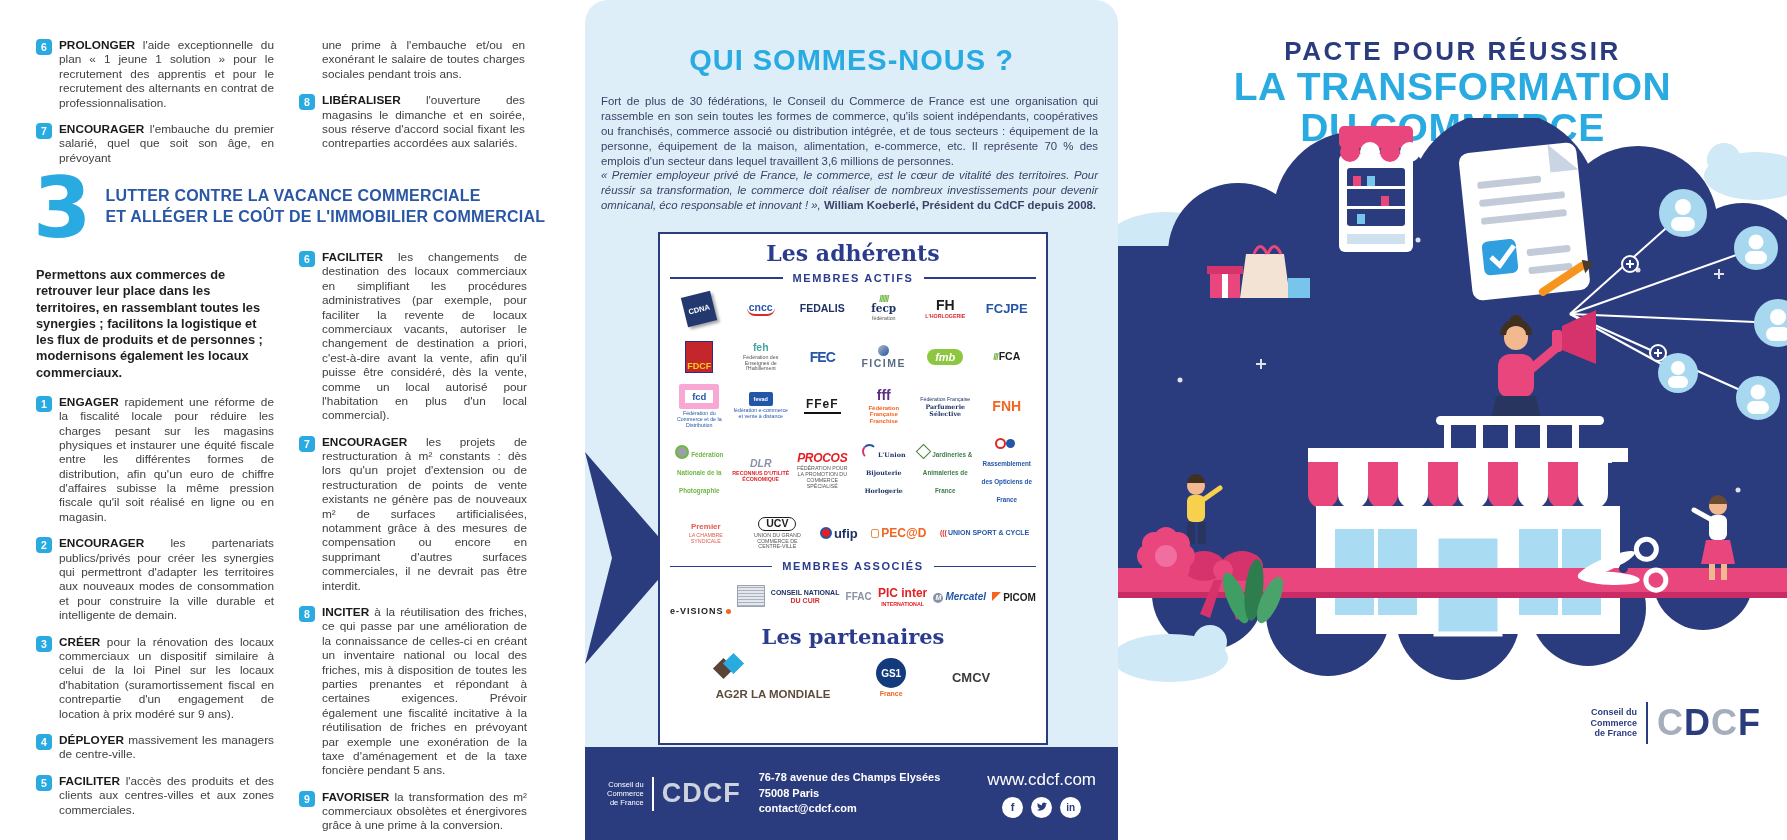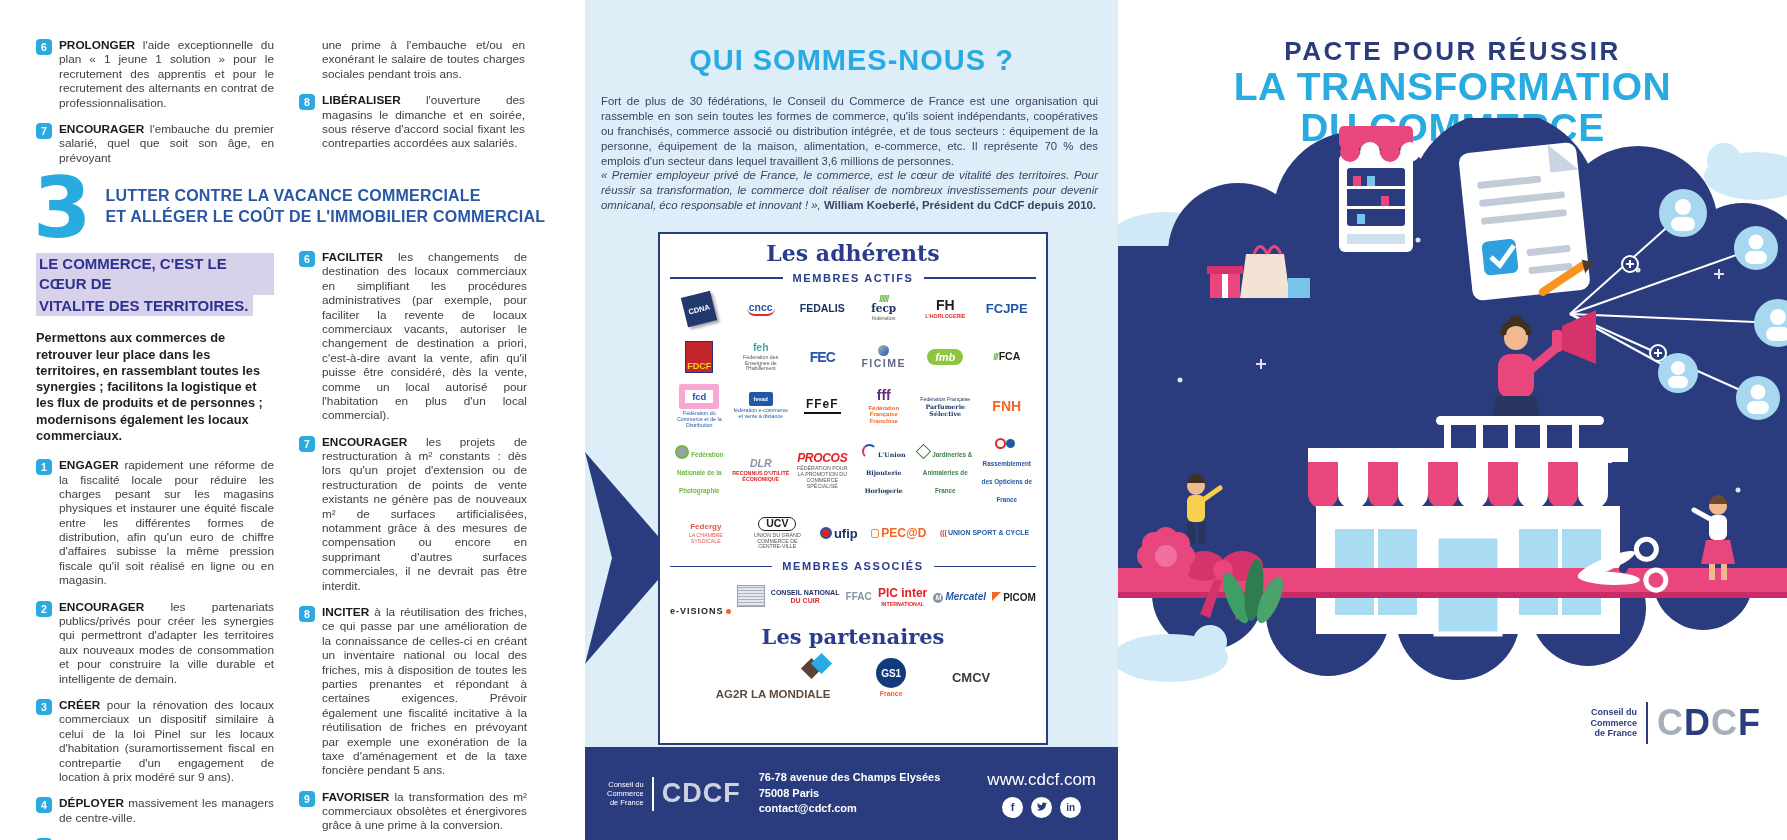--- a/index.html
+++ b/index.html
@@ -19,21 +19,21 @@
   .itxt .verb{font-weight:bold;color:#1a1a1a;}
   .cont{margin-left:23px;margin-bottom:12px;}
   .sec3{position:absolute;left:33px;top:176px;display:flex;gap:14px;align-items:flex-start;width:520px;}
   .sec3-num{font-size:84px;font-weight:800;color:#29abe2;line-height:.78;font-family:"DejaVu Sans",sans-serif;}
   .sec3-title{color:#2a57a5;font-weight:800;font-size:16px;line-height:1.3;letter-spacing:.2px;margin-top:10px;}
   .hl-line{display:inline-block;background:#d7d2ea;color:#2e3192;font-weight:800;font-size:15px;
            line-height:1.32;padding:1px 5px 1px 3px;}
   .intro{font-weight:800;color:#1f1f1f;font-size:12.8px;line-height:1.27;margin:14px 0 14px 0;}
 
   
-  .panel-mid{position:absolute;left:585px;top:0;width:533px;height:840px;background:#ddeef8;}
+  .panel-mid{position:absolute;left:585px;top:0;width:533px;height:840px;background:#ddeef8;border-radius:23px;}
   .mid-title{position:absolute;left:0;top:44px;width:100%;text-align:center;color:#29abe2;
              font-weight:800;font-size:29px;letter-spacing:1px;}
   .mid-p{position:absolute;left:16px;top:94px;width:497px;font-size:11.4px;color:#3d4166;
          text-align:justify;line-height:1.32;}
   .mid-quote{position:absolute;left:16px;top:168px;width:497px;font-size:11.4px;color:#3d4166;
              text-align:justify;line-height:1.32;}
   .mid-quote .q{font-style:italic;}
   .mid-quote .qa{font-weight:bold;}
   .chevron{position:absolute;left:0;top:452px;}
 
@@ -76,21 +76,21 @@
   .jardin .hex{display:inline-block;width:9px;height:9px;border:1.5px solid #4f7d3a;transform:rotate(45deg);margin-right:3px;}
   .optic .specs{display:inline-block;width:7px;height:7px;border:2px solid #d92b2b;border-radius:50%;box-shadow:10px 0 0 -1px #2456a8;margin-right:12px;vertical-align:-1px;}
   .procos .lname{font-style:italic;letter-spacing:-.3px;}
   .etch{width:26px;height:20px;border:1px solid #9aa2ae;background:repeating-linear-gradient(0deg,#aab2bd 0 1px,#e4e8ee 1px 3px);}
   .pic .lname{color:#e31e24;}
   .picom .fold{display:inline-block;width:0;height:0;border-left:9px solid #f26522;border-bottom:9px solid transparent;margin-right:2px;}
   .mercatel .mdot{display:inline-block;width:10px;height:10px;border-radius:50%;background:#8a93a5;color:#fff;
                   font-size:7px;font-weight:bold;line-height:10px;text-align:center;margin-right:2px;}
   .evisions .lname{letter-spacing:1px;margin-top:28px;}
   .evisions .odot{display:inline-block;width:5px;height:5px;border-radius:50%;background:#f26522;margin-left:2px;}
-  .ag2r{display:flex;align-items:flex-end;gap:7px;}
+  .ag2r{display:flex;align-items:flex-start;gap:7px;}
   .ag2r .dia{position:relative;width:26px;height:26px;}
   .ag2r .dia i{position:absolute;width:15px;height:15px;display:block;}
   .ag2r .d1{left:0;top:6px;background:#5b4436;transform:rotate(45deg);}
   .ag2r .d2{left:10px;top:1px;background:#29abe2;transform:rotate(45deg);}
   .ag2r .lname{color:#5f4b3a;font-size:11.5px;}
   .gs1 .circ{width:30px;height:30px;border-radius:50%;background:#123a7d;color:#fff;font-weight:800;font-size:10px;
              display:flex;align-items:center;justify-content:center;margin:0 auto;}
   .gs1 .lsub{color:#f26522;font-size:7px;font-weight:bold;}
   .cmcv .lname{font-size:13px;}
 
@@ -145,24 +145,20 @@
 
     <div class="sec3">
       <div class="sec3-num">3</div>
       <div class="sec3-title">
         <div>LUTTER CONTRE LA VACANCE COMMERCIALE</div>
         <div>ET ALLÉGER LE COÛT DE L'IMMOBILIER COMMERCIAL</div>
       </div>
     </div>
 
     <div class="col1">
-      <div>
-        <span class="hl-line">LE COMMERCE, C'EST LE CŒUR DE</span><br>
-        <span class="hl-line">VITALITE DES TERRITOIRES.</span>
-      </div>
       <div class="intro">Permettons aux commerces de retrouver leur place dans les territoires, en rassemblant toutes les synergies ; facilitons la logistique et les flux de produits et de personnes ; modernisons également les locaux commerciaux.</div>
 
       <div class="item">
         <span class="badge">1</span>
         <span class="itxt"><span class="verb">ENGAGER</span> <span>rapidement une réforme de la fiscalité locale pour réduire les charges pesant sur les magasins physiques et instaurer une équité fiscale entre les différentes formes de distribution, afin qu'un euro de chiffre d'affaires subisse la même pression fiscale qu'il soit réalisé en ligne ou en magasin.</span></span>
       </div>
       <div class="item">
         <span class="badge">2</span>
         <span class="itxt"><span class="verb">ENCOURAGER</span> <span>les partenariats publics/privés pour créer les synergies qui permettront d'adapter les territoires aux nouveaux modes de consommation et pour construire la ville durable et intelligente de demain.</span></span>
       </div>
@@ -198,21 +194,21 @@
         <span class="itxt"><span class="verb">FAVORISER</span> <span>la transformation des m² commerciaux obsolètes et énergivores grâce à une prime à la conversion.</span></span>
       </div>
     </div>
   </div>
 
   <div class="panel-mid">
     <div class="mid-title">QUI SOMMES-NOUS ?</div>
     <div class="mid-p">Fort de plus de 30 fédérations, le Conseil du Commerce de France est une organisation qui rassemble en son sein toutes les formes de commerce, qu'ils soient indépendants, coopératives ou franchisés, commerce associé ou distribution intégrée, et de tous secteurs : équipement de la personne, équipement de la maison, alimentation, e-commerce, etc. Il représente 70 % des emplois d'un secteur dans lequel travaillent 3,6 millions de personnes.</div>
     <div class="mid-quote">
       <span class="q">« Premier employeur privé de France, le commerce, est le cœur de vitalité des territoires. Pour réussir sa transformation, le commerce doit réaliser de nombreux investissements pour devenir omnicanal, éco responsable et innovant ! »,</span>
-      <span class="qa">William Koeberlé, Président du CdCF depuis 2010.</span>
+      <span class="qa">William Koeberlé, Président du CdCF depuis 2008.</span>
     </div>
 
     <svg class="chevron" width="92" height="212" viewBox="0 0 92 212">
       <polygon points="0,0 92,106 0,212 27,106" fill="#2b3c7e"></polygon>
     </svg>
 
     <div class="adh-box">
       <div class="serif-title">Les adhérents</div>
       <div class="divider">
           <span>MEMBRES ACTIFS</span>
@@ -302,21 +298,21 @@
         <div class="logo jardin">
             <span><span class="hex"></span><span class="lname-sm c-dgreen">Jardineries &amp; Animaleries de France</span></span>
           </div>
         <div class="logo optic">
             <span><span class="specs"></span><span class="lname-sm c-blue">Rassemblement des Opticiens de France</span></span>
           </div>
       </div>
 
       <div class="lrow5">
         <div class="logo">
-            <span class="lname-sm" style="color:#e05a4e;font-size:8px">Federgy</span>
+            <span class="lname-sm" style="color:#e05a4e;font-size:8px">Premier</span>
             <span class="lsub" style="color:#e05a4e">LA CHAMBRE SYNDICALE</span>
           </div>
         <div class="logo ucv">
             <span class="lname c-black">UCV</span>
             <span class="lsub">UNION DU GRAND COMMERCE DE CENTRE-VILLE</span>
           </div>
         <div class="logo ufip">
             <span class="lname c-navy" style="font-size:13px"><span class="knot"></span><span>ufip</span></span>
           </div>
         <div class="logo pecad">

